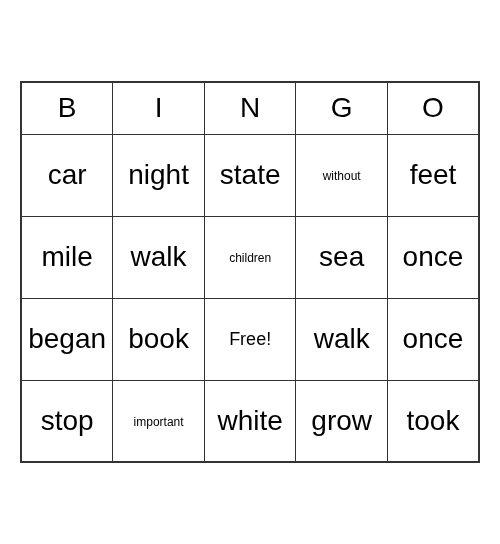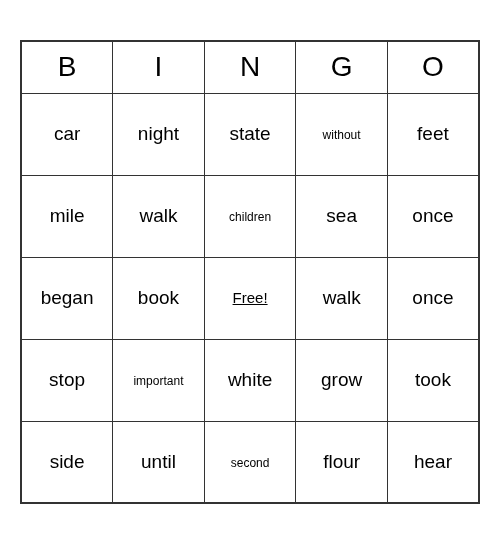--- a/index.html
+++ b/index.html
@@ -38,30 +38,29 @@
       height: 52px;
       width: 92px;
     }
 
     .bingo-card td {
       height: 82px;
       width: 92px;
     }
 
     .cell-text {
-      font-size: 19px;
+      font-size: 28px;
     }
 
     .cell-text-small {
       font-size: 12px;
     }
 
     .cell-text-free {
-      font-size: 15px;
-      text-decoration: underline;
+      font-size: 18px;
     }
   </style>
 </head>
 <body>
 
 <table class="bingo-card">
   <thead>
     <tr>
     <th>B</th>
         <th>I</th>
@@ -92,21 +91,14 @@
         <td><span class="cell-text">walk</span></td>
         <td><span class="cell-text">once</span></td>
       </tr>
       <tr>
         <td><span class="cell-text">stop</span></td>
         <td><span class="cell-text-small">important</span></td>
         <td><span class="cell-text">white</span></td>
         <td><span class="cell-text">grow</span></td>
         <td><span class="cell-text">took</span></td>
       </tr>
-      <tr>
-        <td><span class="cell-text">side</span></td>
-        <td><span class="cell-text">until</span></td>
-        <td><span class="cell-text-small">second</span></td>
-        <td><span class="cell-text">flour</span></td>
-        <td><span class="cell-text">hear</span></td>
-      </tr>
     </tbody>
 </table>
 
 </body></html>

